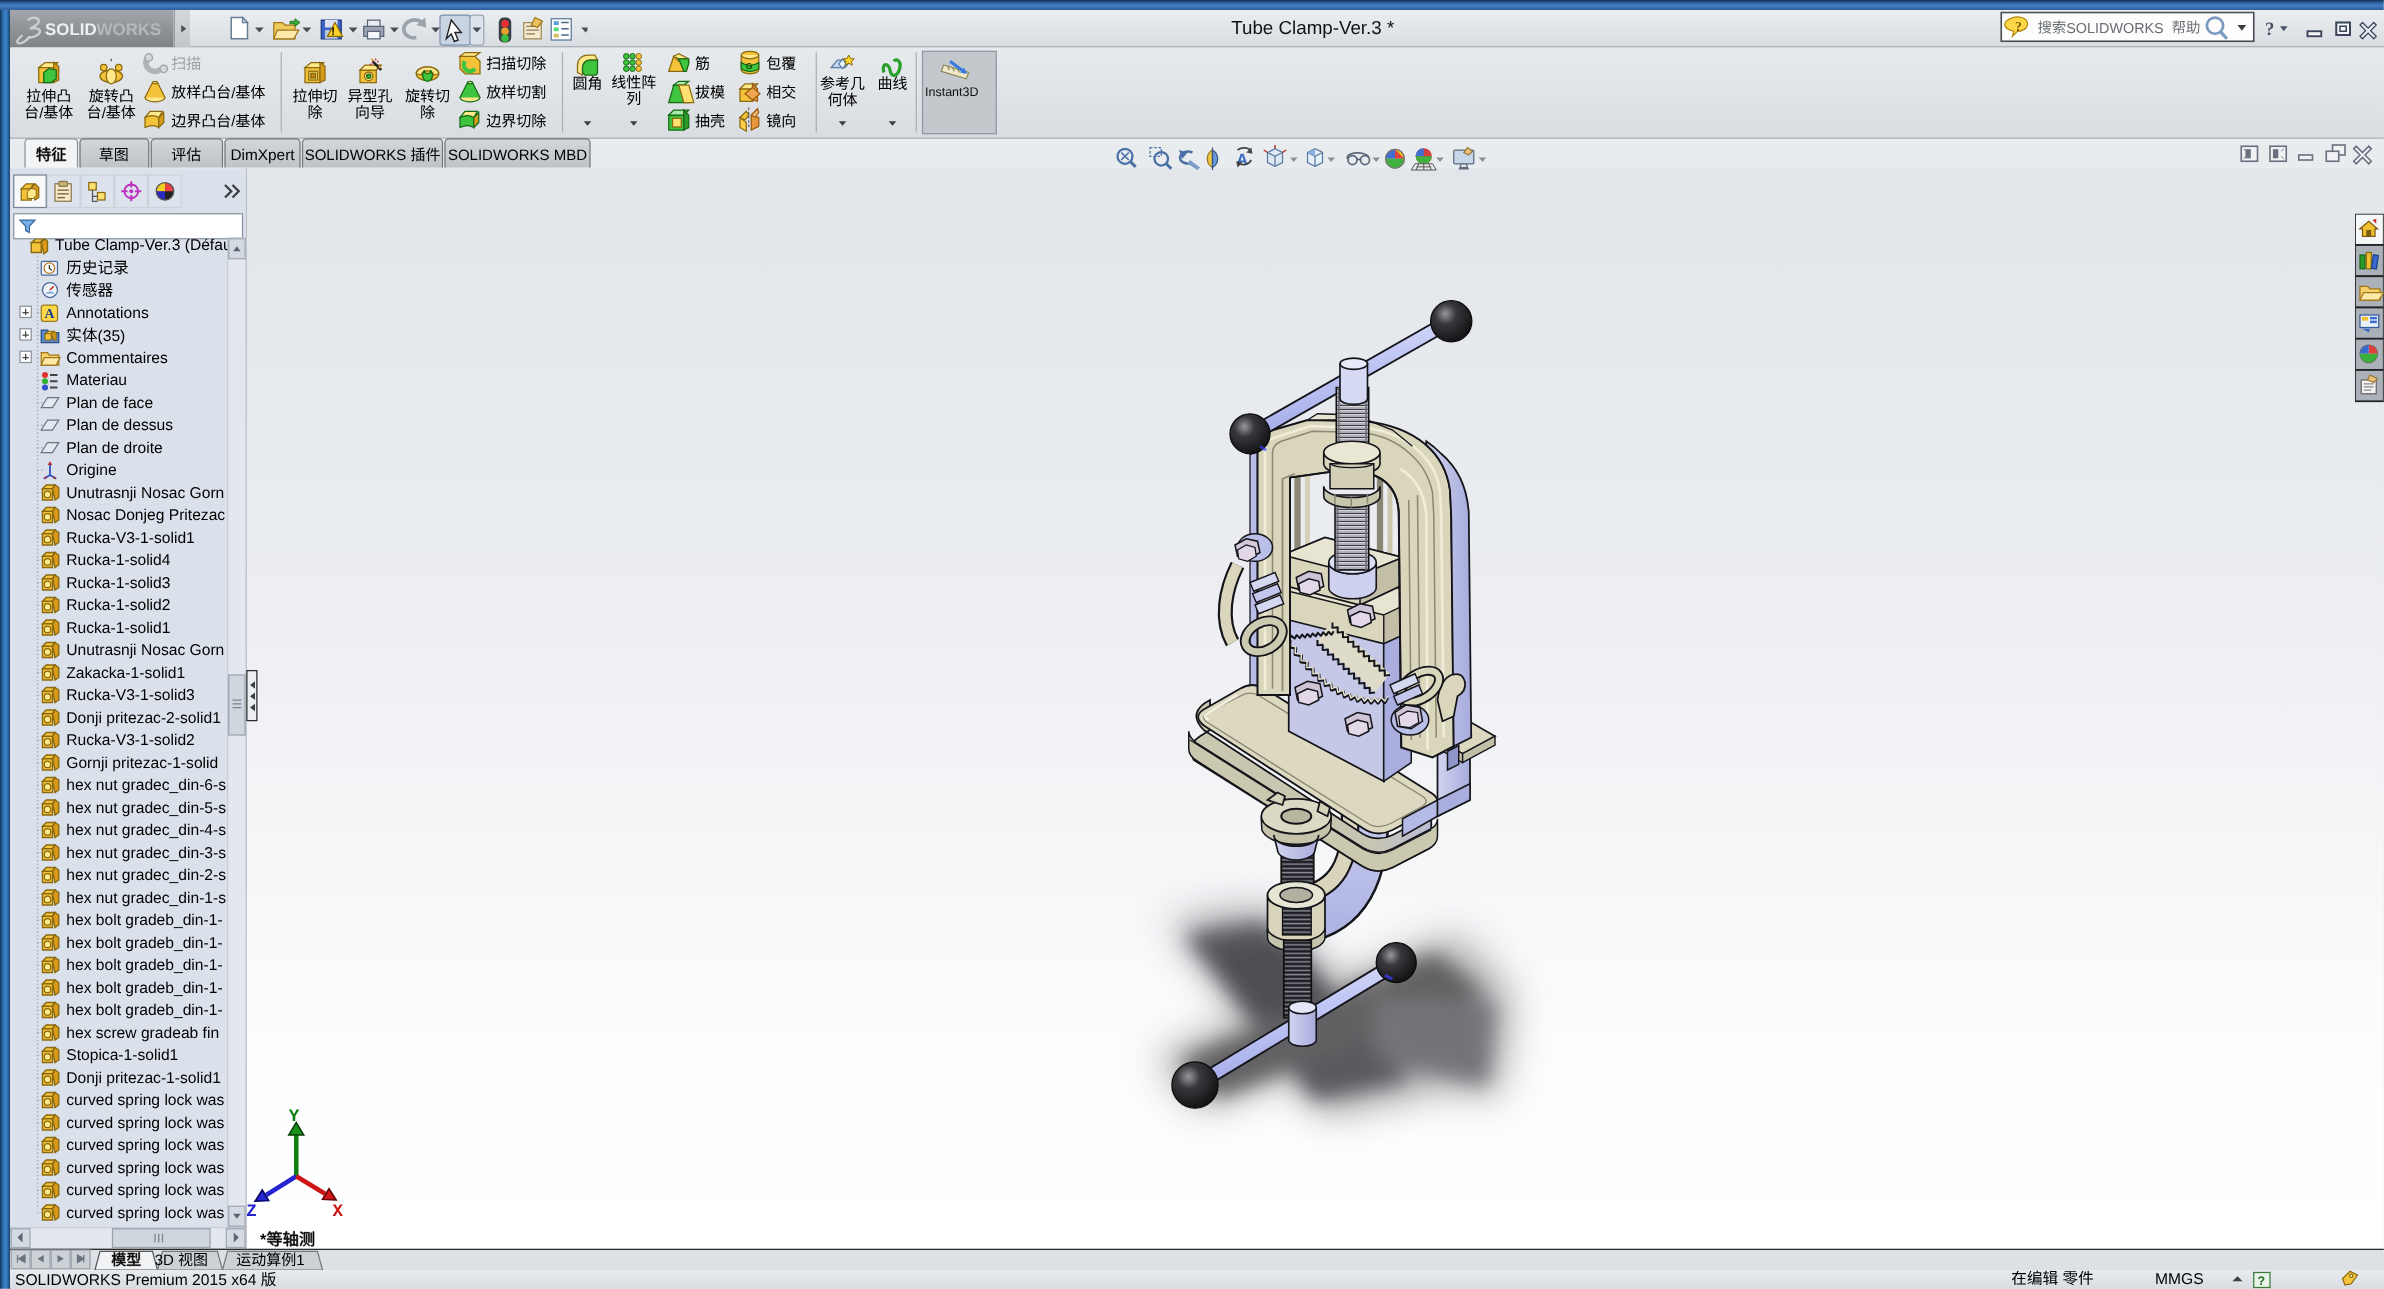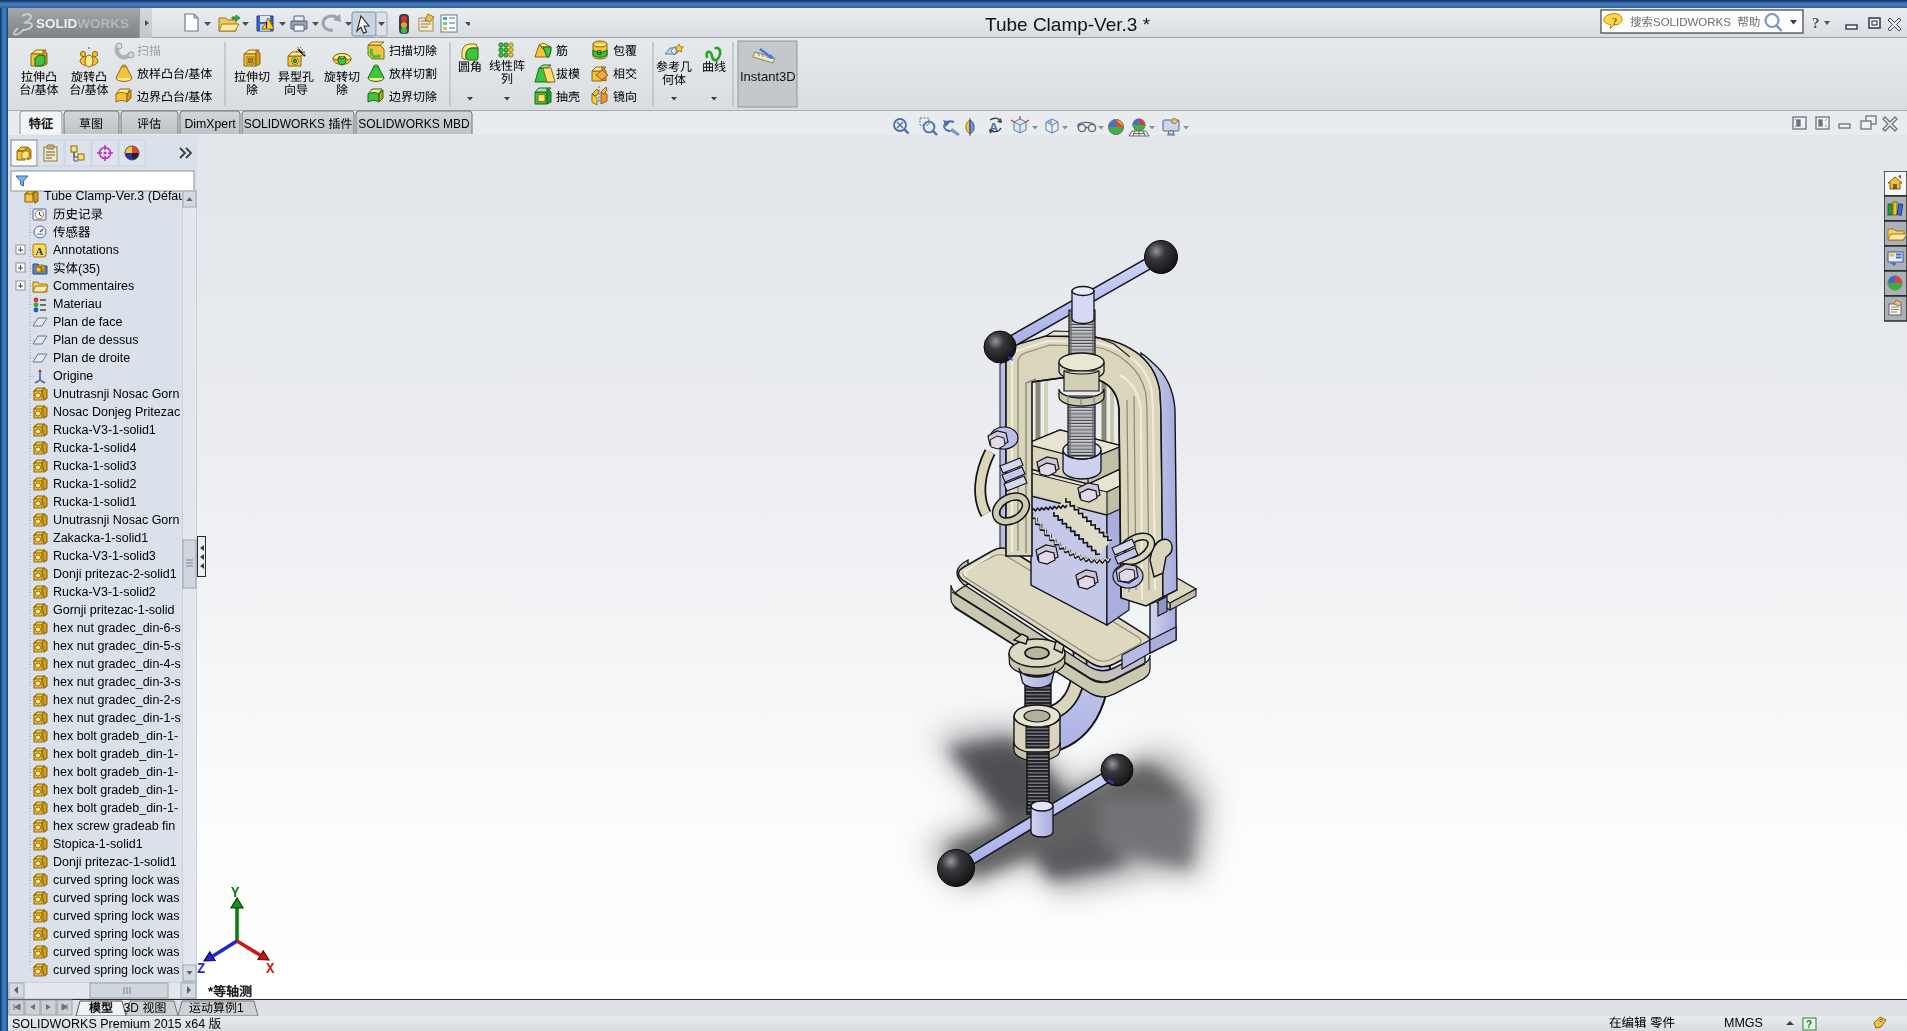--- a/index.html
+++ b/index.html
@@ -62,21 +62,21 @@
       <path d="M421 13h10M421 16h10M421 19h7" stroke="#8a7a50" stroke-width="1"></path>
       <path d="M428 6l6 3-4 5-5-2z" fill="#e8c060" stroke="#a07818"></path>
       <rect x="441" y="7" width="16" height="17" fill="#fff" stroke="#5a7a9a"></rect>
       <rect x="443" y="9" width="4" height="3" fill="#5a9ad8"></rect>
       <rect x="443" y="14" width="4" height="3" fill="#5ad87a"></rect>
       <rect x="443" y="19" width="4" height="3" fill="#d8c05a"></rect>
       <path d="M449 10h6M449 15h6M449 20h6" stroke="#4a6a8a" stroke-width="1.2"></path>
       <path d="M465 14l3.5 4 3.5-4z" fill="#4a4e52"></path>
     </svg>
   </div>
-<div style="position:absolute;left:985px;top:14px;width:300px;height:18px;font-size:19px;color:#111">Tube Clamp-Ver.3 *</div>
+<div style="position:absolute;left:985px;top:14px;width:300px;height:18px;font-size:15px;color:#111">Tube Clamp-Ver.3 *</div>
 <div style="position:absolute;left:0;top:0;width:0;height:0">
     <svg width="307" height="33" viewBox="0 0 307 33" style="position:absolute;left:1600px;top:9px">
       <rect x="1" y="1" width="202" height="23" fill="#fdfdfe" stroke="#4a4f54" stroke-width="1.3"></rect>
       <path d="M8 6c6-3 14-1 14 4 0 4-4 6-8 6l-4 4 1-4c-4-1-8-3-7-6 0-2 2-3 4-4z" fill="#ffd84a" stroke="#b8860b"></path>
       <text x="12" y="16" font-size="11" font-weight="bold" fill="#7a5a00" font-family="Liberation Serif">?</text>
       <circle cx="172" cy="11.5" r="6.5" fill="none" stroke="#7a9ac0" stroke-width="2.2"></circle>
       <path d="M176.5 16.5l5 5.5" stroke="#7a9ac0" stroke-width="2.6"></path>
       <path d="M190 11l3.5 4.5 3.5-4.5z" fill="#3a3e42"></path>
       <text x="212" y="19" font-size="15" font-weight="bold" fill="#4a5468" font-family="Liberation Serif">?</text>
       <path d="M224 12l3 4 3-4z" fill="#4a5468"></path>
@@ -224,21 +224,21 @@
       <path d="M725 4v64" stroke="#aab0b6" stroke-width="1"></path>
       <rect x="730" y="3" width="59" height="66" fill="#c3c8cd" stroke="#8e97a2"></rect>
       <g transform="translate(758.000000,20.000000)">
         <path d="M-11 -6l20 6 -2 5 -20 -6z" fill="#f0e8c8" stroke="#8a8a5a"></path>
         <path d="M-8 -5l1.5 3M-4 -4l1.5 3M0 -3l1.5 3M4 -2l1.5 3" stroke="#8a8a5a" stroke-width="1"></path>
         <path d="M-6 -9l12 9" stroke="#3a7ae0" stroke-width="2.4"></path>
         <path d="M8 1l-6 -1 3 -4z" fill="#3a7ae0"></path>
       </g>
     </svg>
   </div>
-<div style="position:absolute;left:740px;top:69px;width:60px;font-size:13px;color:#111">Instant3D</div>
+<div style="position:absolute;left:740px;top:69px;width:60px;font-size:10px;color:#111">Instant3D</div>
 <div style="position:absolute;left:8px;top:110px;width:1899px;height:25px;background:#e9ecef;border-top:1px solid #a8acb0"></div>
 <div style="position:absolute;left:0;top:0;width:0;height:0">
     <svg width="560" height="25" viewBox="0 0 560 25" style="position:absolute;left:0px;top:110px">
       <path d="M20 24V4a3 3 0 0 1 3-3h36 a3 3 0 0 1 3 3V24" fill="#f2f4f6" stroke="#8e949a"></path>
       <path d="M64 24V4a3 3 0 0 1 3-3h49 a3 3 0 0 1 3 3V24" fill="url(#tg)" stroke="#70767c"></path>
       <path d="M121 24V4a3 3 0 0 1 3-3h51 a3 3 0 0 1 3 3V24" fill="url(#tg)" stroke="#70767c"></path>
       <path d="M180 24V4a3 3 0 0 1 3-3h54 a3 3 0 0 1 3 3V24" fill="url(#tg)" stroke="#70767c"></path>
       <path d="M242 24V4a3 3 0 0 1 3-3h106 a3 3 0 0 1 3 3V24" fill="url(#tg)" stroke="#70767c"></path>
       <path d="M356 24V4a3 3 0 0 1 3-3h110 a3 3 0 0 1 3 3V24" fill="url(#tg)" stroke="#70767c"></path>
       <defs>

